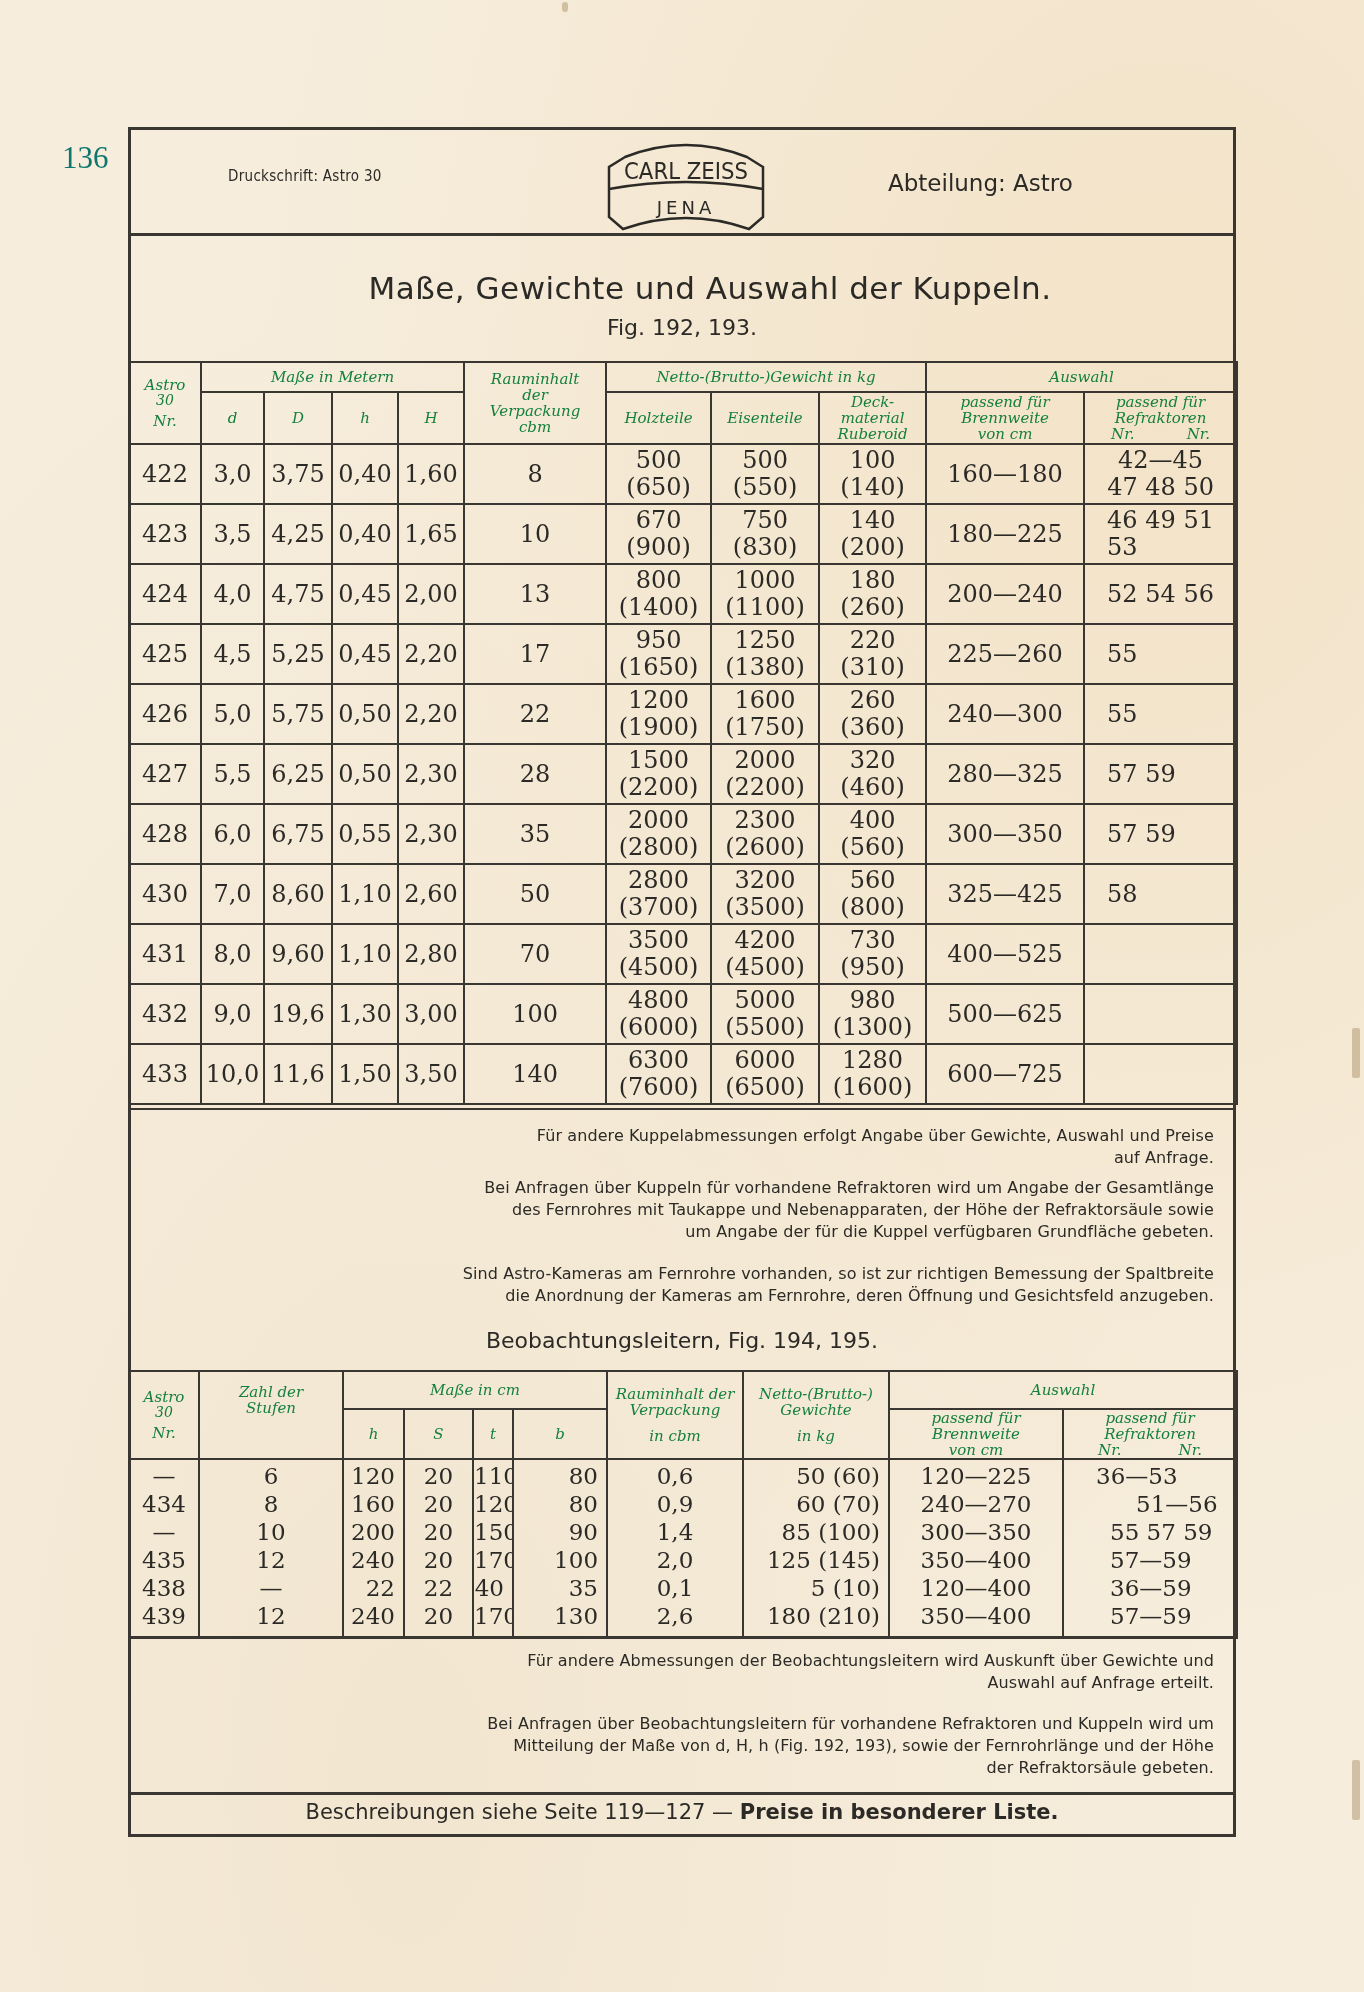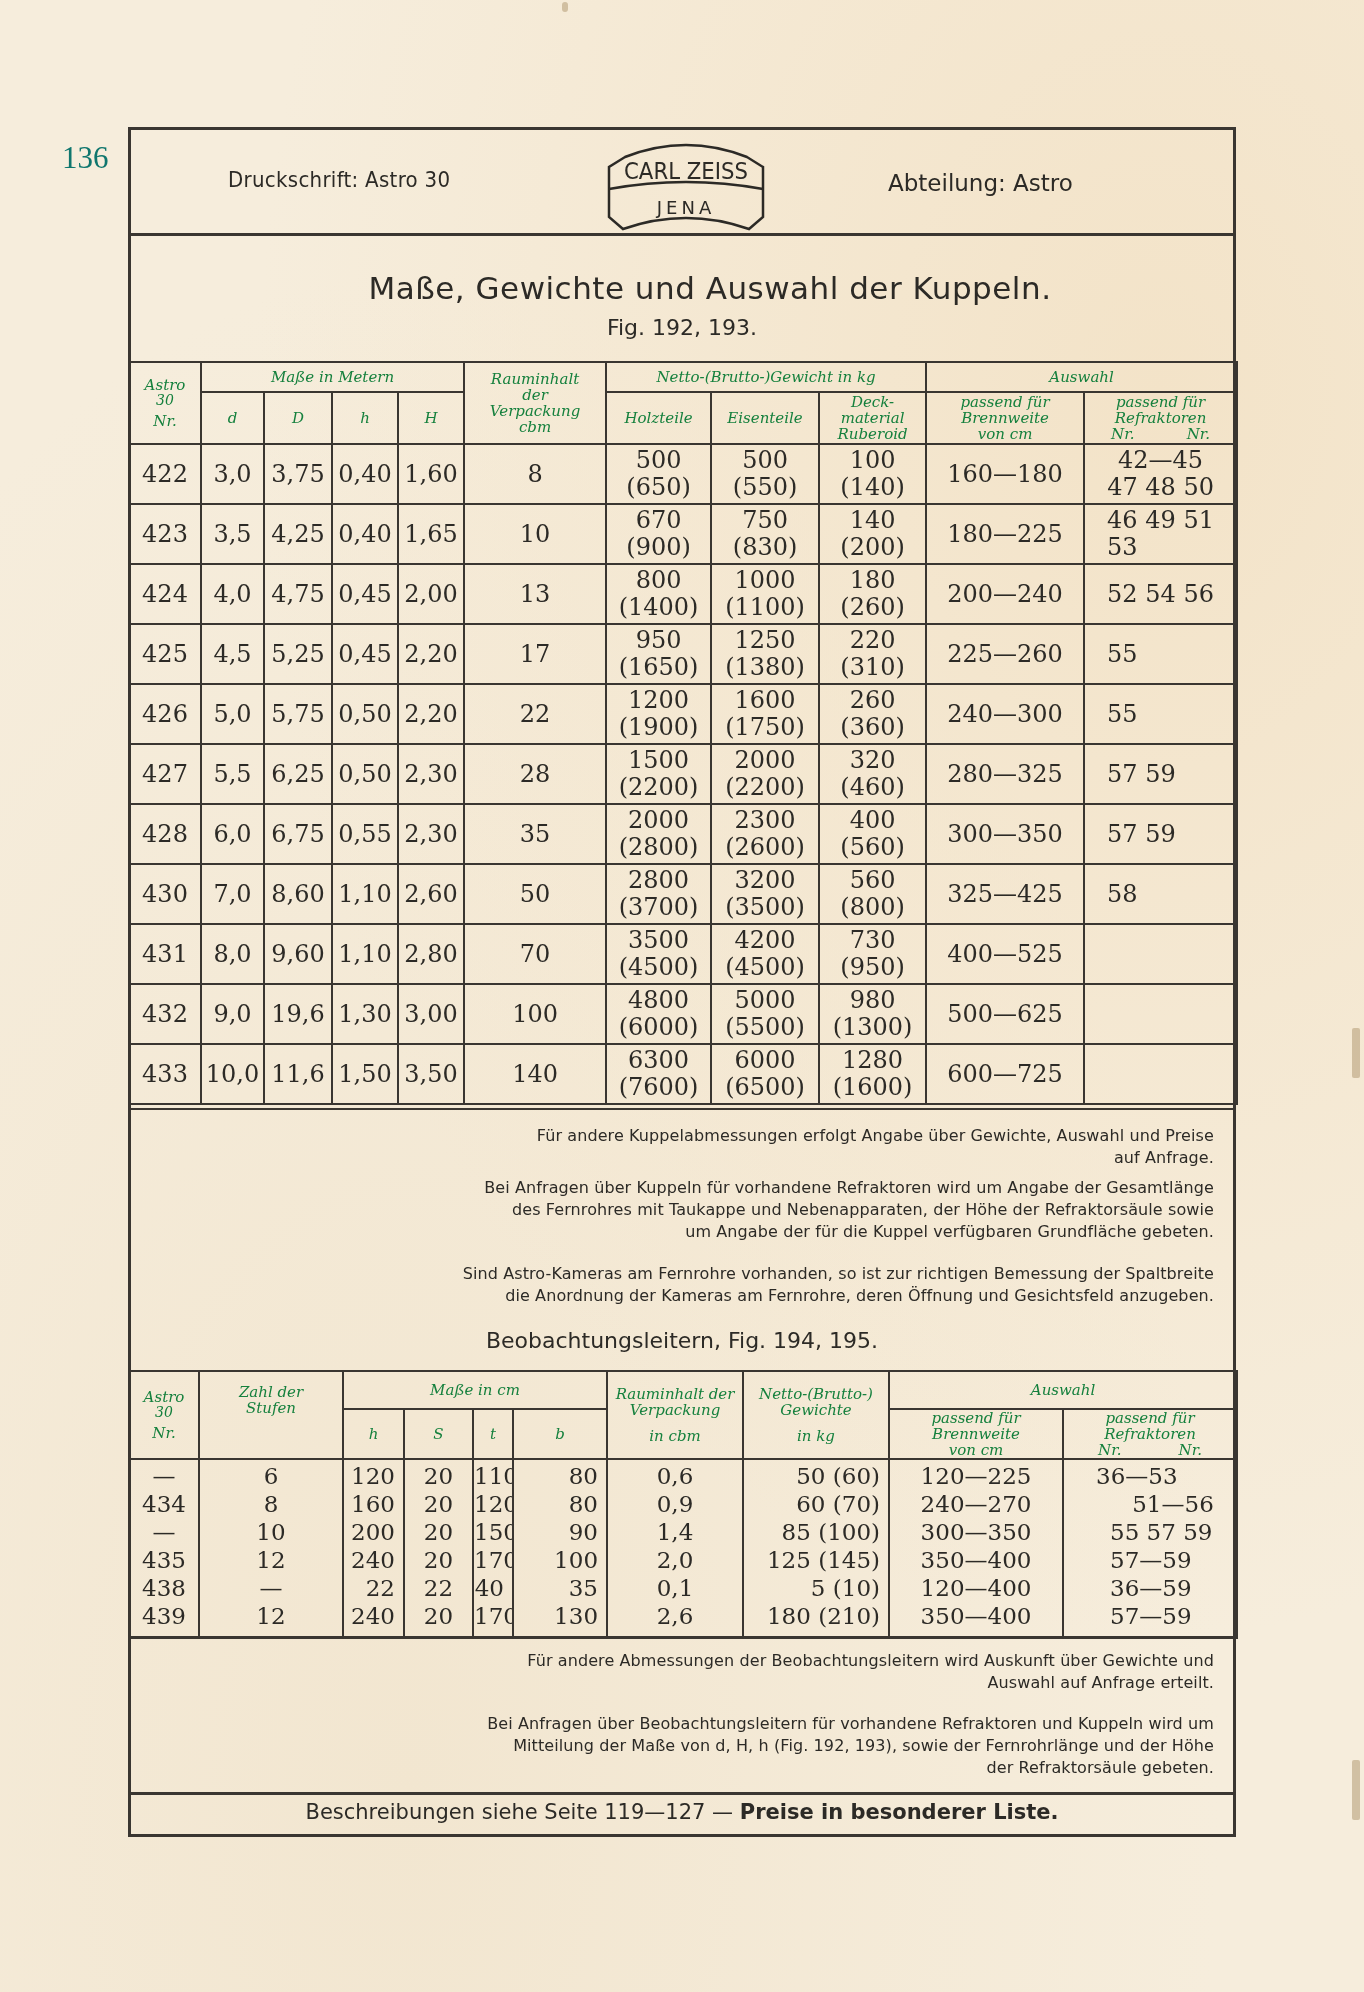--- a/index.html
+++ b/index.html
@@ -10,21 +10,21 @@
                       radial-gradient(ellipse at 30% 90%, #f2e6d0 0%, rgba(242,230,208,0) 60%);
     font-family: "DejaVu Serif", "Liberation Serif", serif;
     color: #2c2a26;
   }
   .abs { position: absolute; }
   .pagenum { left: 62px; top: 140px; font-size: 31px; font-family: "Liberation Serif", serif; color:#0f766e; }
   .frame { left: 128px; top: 127px; width: 1108px; height: 1710px; border: 3px solid #3a3631; box-sizing: border-box; }
   .hline { position: absolute; left: 128px; width: 1108px; height: 0; border-top: 3px solid #3a3631; }
   .thin { border-top-width: 2px; }
 
-  .hdr-left { left: 228px; top: 167px; font-size: 22px; font-family: "DejaVu Sans", sans-serif; font-stretch: condensed; letter-spacing: 0.3px; }
+  .hdr-left { left: 228px; top: 167px; font-size: 15px; font-family: "DejaVu Sans", sans-serif; font-stretch: condensed; letter-spacing: 0.3px; }
   .hdr-right { left: 888px; top: 170px; font-size: 23px; font-family: "DejaVu Sans", sans-serif; }
   .logo { left: 603px; top: 137px; width: 166px; height: 96px; }
 
   .title { left: 128px; width: 1164px; top: 270px; text-align: center; font-size: 31px; font-weight: normal; font-family: "DejaVu Sans", sans-serif; letter-spacing: 0.5px; }
   .subtitle { left: 128px; width: 1108px; top: 315px; text-align: center; font-size: 22px; font-family: "DejaVu Sans", sans-serif; }
 
   table.grid { position: absolute; border-collapse: collapse; table-layout: fixed; }
   table.grid td { border: 2px solid #3a3631; padding: 0; text-align: center; vertical-align: middle; overflow: hidden; }
   table.grid .h { font-size: 15px; line-height: 16px; font-family: "DejaVu Serif", serif; color:#15803d;font-style:italic; }
   table.grid .hs { font-size: 14px; line-height: 14px; }
@@ -489,21 +489,21 @@
       <tr>
         <td class="v">434</td>
         <td class="v">8</td>
         <td class="v r">160</td>
         <td class="v">20</td>
         <td class="v r">120</td>
         <td class="v r">80</td>
         <td class="v">0,9</td>
         <td class="v r">60 (70)</td>
         <td class="v">240—270</td>
-        <td class="v" style="text-align: center; padding-left: 46px;">51—56</td>
+        <td class="v" style="text-align: left; padding-left: 72px;">51—56</td>
       </tr>
       <tr>
         <td class="v">—</td>
         <td class="v">10</td>
         <td class="v r">200</td>
         <td class="v">20</td>
         <td class="v r">150</td>
         <td class="v r">90</td>
         <td class="v">1,4</td>
         <td class="v r">85 (100)</td>

